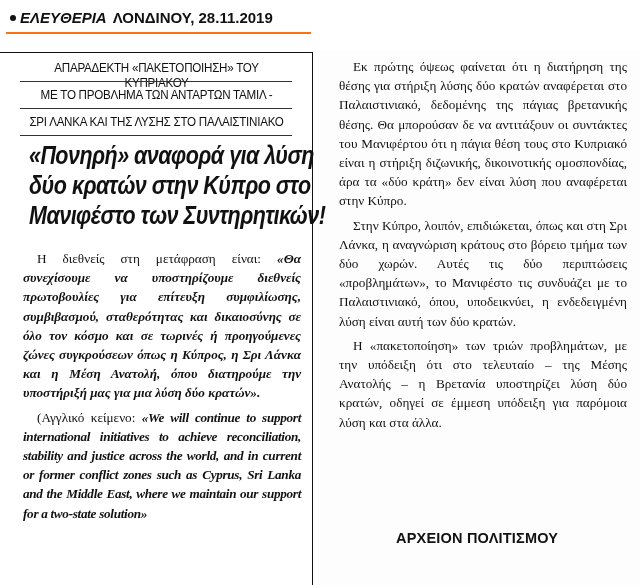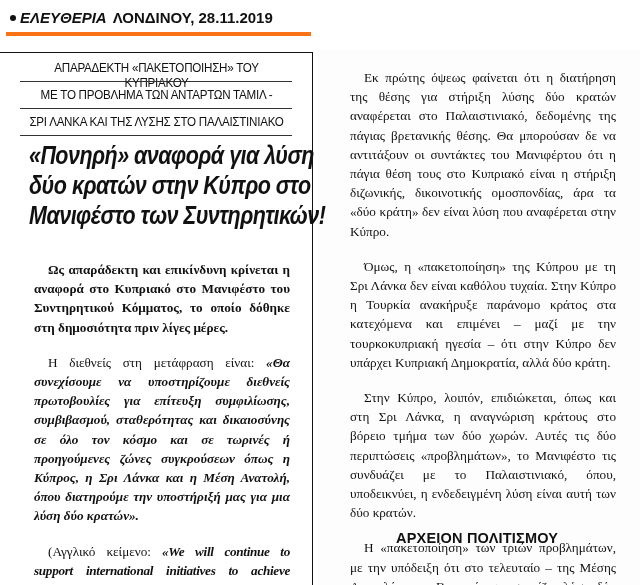--- a/index.html
+++ b/index.html
@@ -1,27 +1,27 @@
 <!DOCTYPE html>
 <html><head>
 <meta charset="utf-8">
 <style>
   html, body { margin:0; padding:0; }
   body { width:640px; height:585px; background:#ffffff; position:relative; overflow:hidden; color:#111; }
-  .masthead { position:absolute; left:6px; top:6px; width:305px; height:26px; border-bottom:4px solid #f97316; font-family:"Liberation Sans", sans-serif; font-size:15px; font-weight:bold; line-height:24px; white-space:nowrap; }
+  .masthead { position:absolute; left:6px; top:6px; width:305px; height:26px; border-bottom:2px solid #f97316; font-family:"Liberation Sans", sans-serif; font-size:15px; font-weight:bold; line-height:24px; white-space:nowrap; }
   .masthead .dot { display:inline-block; width:6px; height:6px; background:#111; border-radius:50%; vertical-align:middle; margin:0 4px 2px 4px; }
   .masthead .paper { font-style:italic; font-weight:900; margin-right:6px; }
   .box { position:absolute; left:0px; top:52px; width:313px; height:540px; border:1px solid #111; border-left:none; box-sizing:border-box; }
   .kicker { position:absolute; left:0; width:313px; text-align:center; font-family:"Liberation Sans", sans-serif; font-size:13.5px; letter-spacing:-0.3px; transform:scaleX(0.86); transform-origin:center; }
   .kicker span { display:inline-block; }
   .kline { position:absolute; left:20px; width:272px; height:1px; background:#333; }
   .headline { position:absolute; left:8px; top:140px; width:300px; text-align:center; font-family:"Liberation Sans", sans-serif; font-weight:bold; font-style:italic; font-size:25px; line-height:30px; letter-spacing:-0.6px; transform:scaleX(0.86); transform-origin:center top; }
   .headline div { white-space:nowrap; }
   .col { position:absolute; font-family:"Liberation Serif", serif; font-size:13.2px; line-height:19.2px; text-align:justify; }
-  .col p { margin:16px; text-indent:14px; }
+  .col p { margin:5px; text-indent:14px; }
   .left-col { left:18px; top:244px; width:288px; }
   .right-col { left:334px; top:52px; width:298px; }
   .b { font-weight:bold; }
   .bi { font-weight:bold; font-style:italic; }
   .en { font-weight:bold; font-style:italic; letter-spacing:-0.3px; }
   .archive { position:absolute; left:396px; top:530px; font-family:"Liberation Sans", sans-serif; font-weight:bold; font-size:14.5px; letter-spacing:0.2px; }
   .rightbg { position:absolute; left:318px; top:50px; width:322px; height:535px; background:#fdfdfd; }
 </style>
 </head>
 <body>
@@ -41,26 +41,24 @@
 <div class="kicker" style="top:114px"><span>ΣΡΙ ΛΑΝΚΑ ΚΑΙ ΤΗΣ ΛΥΣΗΣ ΣΤΟ ΠΑΛΑΙΣΤΙΝΙΑΚΟ</span></div>
 <div class="kline" style="top:135px"></div>
 
 <div class="headline">
   <div>«Πονηρή» αναφορά για λύση</div>
   <div>δύο κρατών στην Κύπρο στο</div>
   <div>Μανιφέστο των Συντηρητικών!</div>
 </div>
 
 <div class="col left-col">
-  <p class="b">Ως απαράδεκτη και επικίνδυνη κρίνεται η αναφορά στο Κυπριακό στο Μανιφέστο του Συντηρητικού Κόμματος, το οποίο δόθηκε στη δημοσιότητα πριν λίγες μέρες.</p>
   <p><span>Η διεθνείς στη μετάφραση είναι: </span><span class="bi">«Θα συνεχίσουμε να υποστηρίζουμε διεθνείς πρωτοβουλίες για επίτευξη συμφιλίωσης, συμβιβασμού, σταθερότητας και δικαιοσύνης σε όλο τον κόσμο και σε τωρινές ή προηγούμενες ζώνες συγκρούσεων όπως η Κύπρος, η Σρι Λάνκα και η Μέση Ανατολή, όπου διατηρούμε την υποστήριξή μας για μια λύση δύο κρατών».</span></p>
   <p><span>(Αγγλικό κείμενο: </span><span class="en">«We will continue to support international initiatives to achieve reconciliation, stability and justice across the world, and in current or former conflict zones such as Cyprus, Sri Lanka and the Middle East, where we maintain our support for a two-state solution»</span></p>
 </div>
 
 <div class="col right-col">
   <p>Εκ πρώτης όψεως φαίνεται ότι η διατήρηση της θέσης για στήριξη λύσης δύο κρατών αναφέρεται στο Παλαιστινιακό, δεδομένης της πάγιας βρετανικής θέσης. Θα μπορούσαν δε να αντιτάξουν οι συντάκτες του Μανιφέρτου ότι η πάγια θέση τους στο Κυπριακό είναι η στήριξη διζωνικής, δικοινοτικής ομοσπονδίας, άρα τα «δύο κράτη» δεν είναι λύση που αναφέρεται στην Κύπρο.</p>
-  <p>Όμως, η «πακετοποίηση» της Κύπρου με τη Σρι Λάνκα δεν είναι καθόλου τυχαία. Στην Κύπρο η Τουρκία ανακήρυξε παράνομο κράτος στα κατεχόμενα και επιμένει – μαζί με την τουρκοκυπριακή ηγεσία – ότι στην Κύπρο δεν υπάρχει Κυπριακή Δημοκρατία, αλλά δύο κράτη.</p>
   <p>Στην Κύπρο, λοιπόν, επιδιώκεται, όπως και στη Σρι Λάνκα, η αναγνώριση κράτους στο βόρειο τμήμα των δύο χωρών. Αυτές τις δύο περιπτώσεις «προβλημάτων», το Μανιφέστο τις συνδυάζει με το Παλαιστινιακό, όπου, υποδεικνύει, η ενδεδειγμένη λύση είναι αυτή των δύο κρατών.</p>
   <p>Η «πακετοποίηση» των τριών προβλημάτων, με την υπόδειξη ότι στο τελευταίο – της Μέσης Ανατολής – η Βρετανία υποστηρίζει λύση δύο κρατών, οδηγεί σε έμμεση υπόδειξη για παρόμοια λύση και στα άλλα.</p>
 
 </div>
 
 <div class="archive">ΑΡΧΕΙΟΝ ΠΟΛΙΤΙΣΜΟΥ</div>
 
 </body></html>

